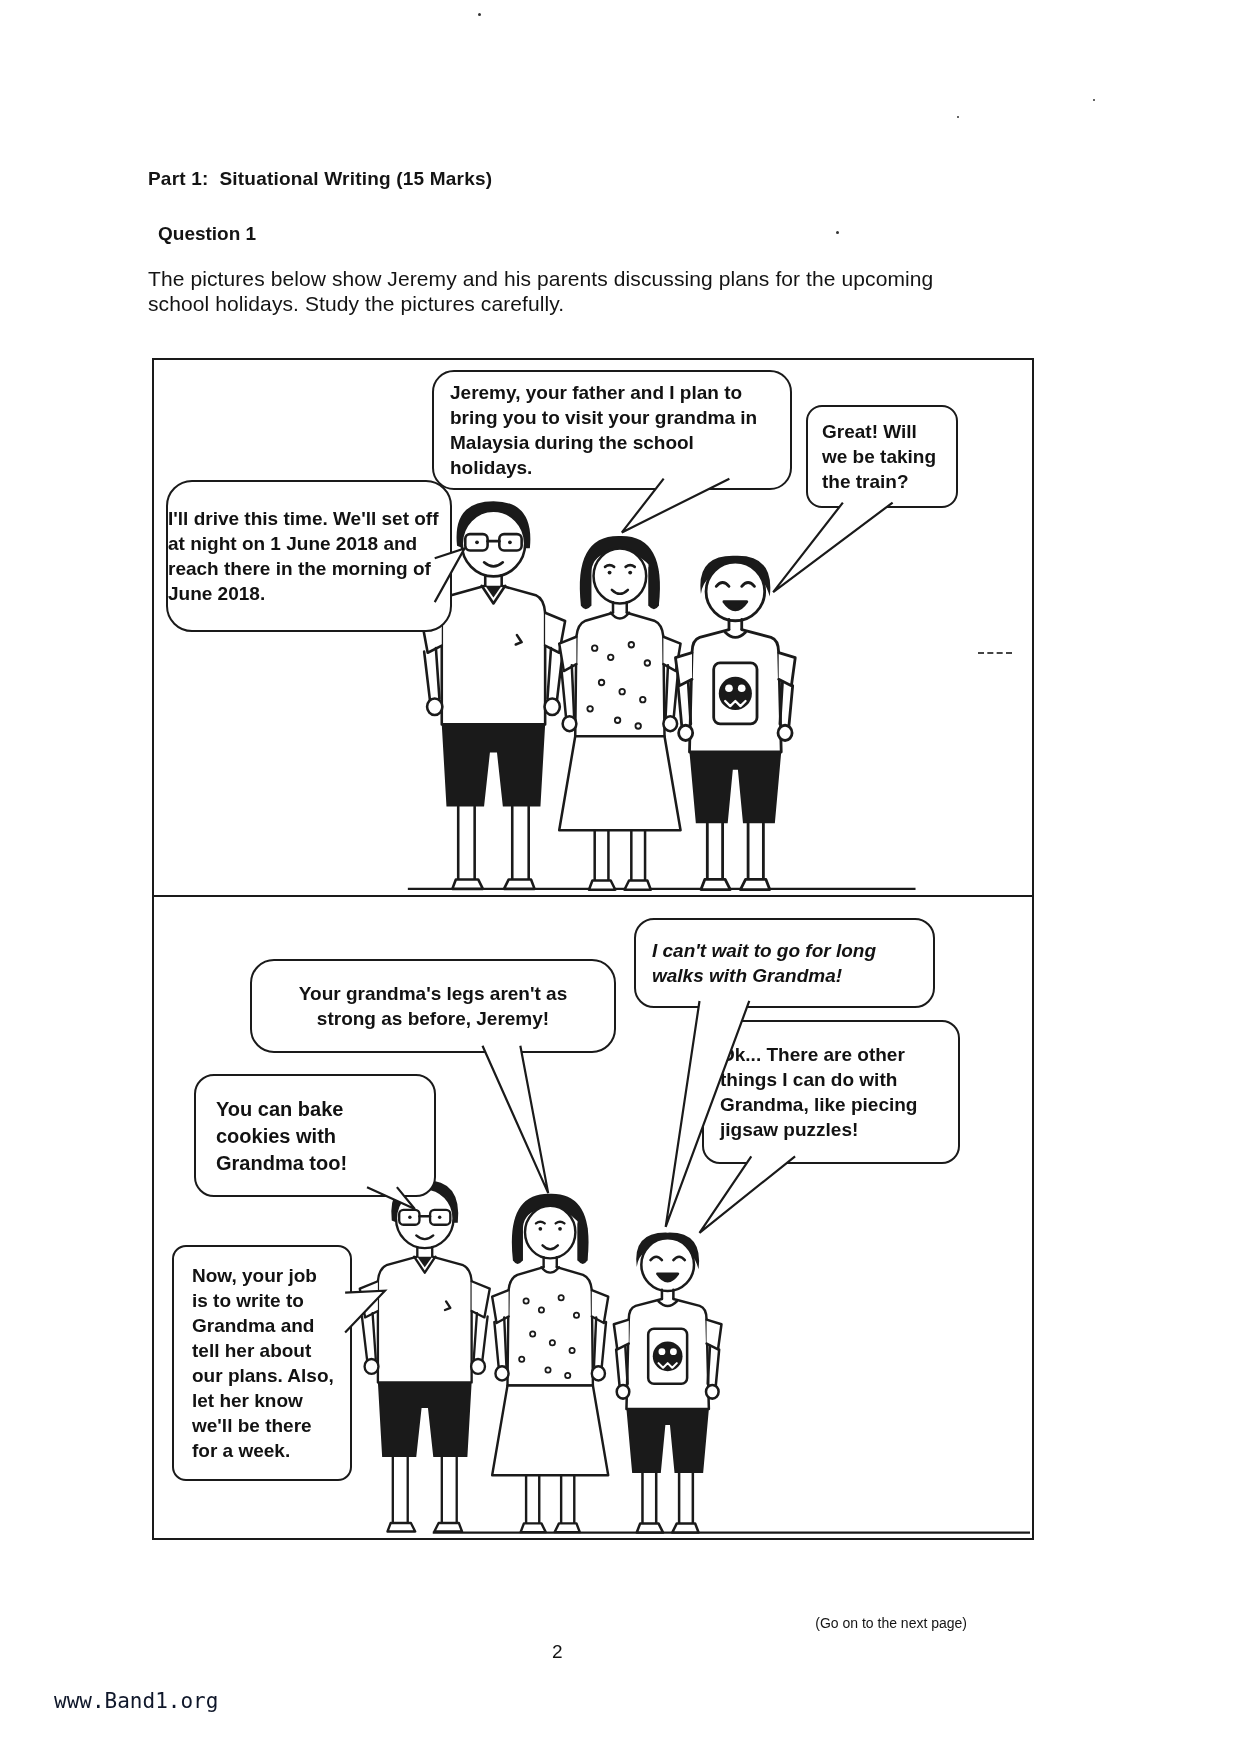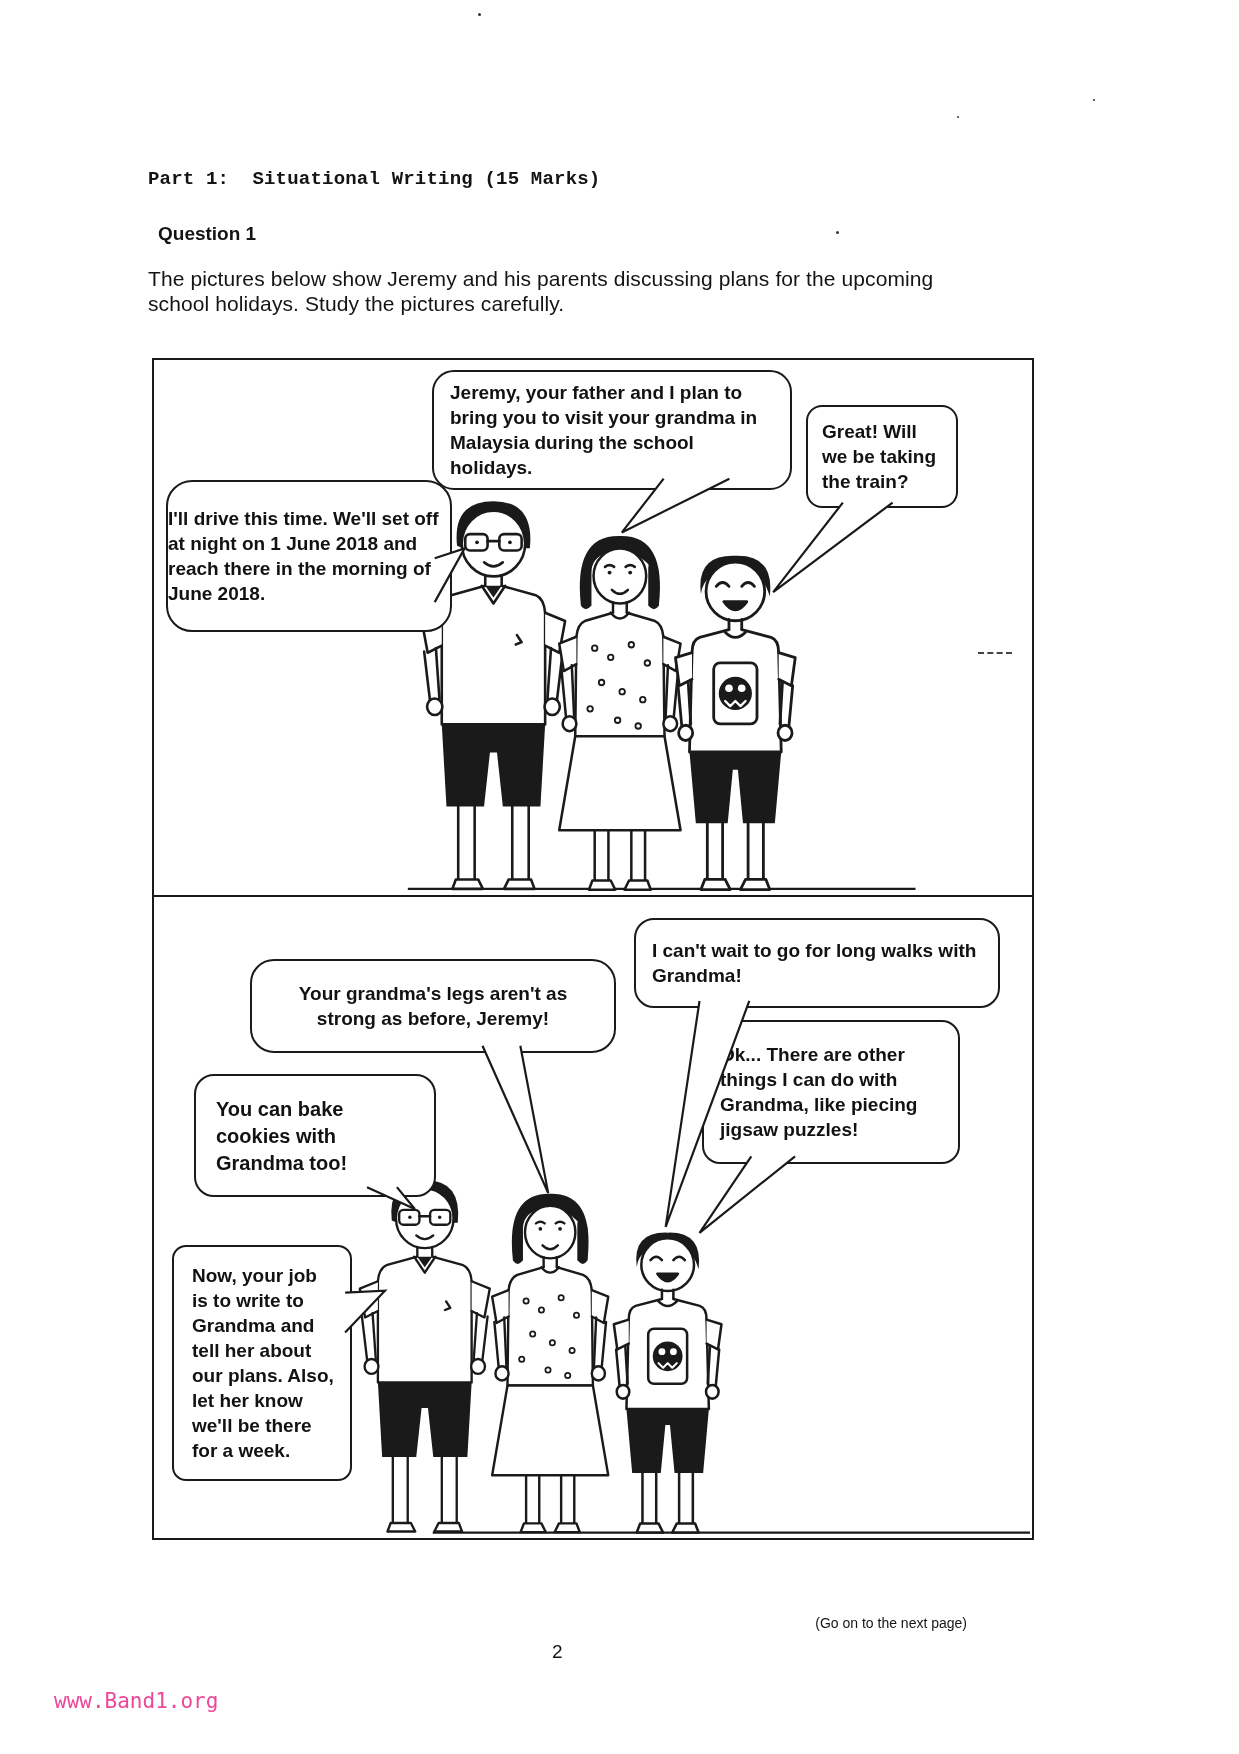--- a/index.html
+++ b/index.html
@@ -1,52 +1,52 @@
 <!DOCTYPE html>
 <html><head>
 <meta charset="utf-8">
 <style>
   html,body{margin:0;padding:0;background:#ffffff;}
   .page{position:relative;width:1239px;height:1754px;background:#fff;
         font-family:"Liberation Sans",sans-serif;color:#141414;overflow:hidden;}
 
   .part-title{position:absolute;left:148px;top:168px;font-size:19px;font-weight:bold;
-              white-space:pre-wrap;letter-spacing:.2px;font-family:Liberation Mono, monospace;}
+              white-space:pre-wrap;letter-spacing:.2px;}
   .question-label{position:absolute;left:158px;top:223px;font-size:19px;font-weight:bold;}
   .instructions{position:absolute;left:148px;top:266px;width:800px;font-size:21px;
                 line-height:25px;letter-spacing:.1px;}
 
   .comic{position:absolute;left:152px;top:358px;width:882px;height:1182px;
          border:2px solid #1a1a1a;box-sizing:border-box;background:#fff;}
   .panel{position:absolute;left:0;width:100%;}
   .panel-1{top:0;height:535px;border-bottom:2px solid #1a1a1a;box-sizing:content-box;}
   .panel-2{top:537px;height:641px;}
   .figures,.tails{position:absolute;left:0;top:0;width:100%;height:100%;}
   .figures{z-index:1;}
   .tails{z-index:3;pointer-events:none;}
 
   .bubble{position:absolute;background:#fff;border:2px solid #1a1a1a;z-index:2;
           box-sizing:border-box;font-weight:bold;font-size:19px;line-height:25px;color:#121212;}
   
   .b-mother-plan {left:278px;top:10px;width:360px;padding:8px 16px;border-radius:22px;}
   .b-jeremy-train{left:652px;top:45px;width:152px;padding:12px 10px 12px 14px;border-radius:16px;}
   .b-father-drive{left:12px;top:120px;width:286px;padding:24px 0;border-radius:26px;}
   
-  .b-jeremy-walks {left:480px;top:21px;width:366px;padding:18px 16px;border-radius:20px;}
+  .b-jeremy-walks {left:480px;top:21px;width:301px;padding:18px 16px;border-radius:20px;font-style:italic;}
   .b-mother-legs  {left:96px;top:62px;width:366px;padding:20px 14px;border-radius:24px;text-align:center;}
   .b-mother-legs span{display:inline-block;max-width:292px;}
   .b-jeremy-jigsaw{left:548px;top:123px;width:258px;padding:20px 12px 20px 16px;border-radius:18px;}
   .b-father-cookies{left:40px;top:177px;width:242px;padding:20px 66px 18px 20px;border-radius:20px;
                     font-size:20px;line-height:27px;}
   .b-father-task {left:18px;top:348px;width:180px;padding:16px 12px 16px 18px;border-radius:14px;}
 
   .footer-note{position:absolute;right:272px;top:1615px;font-size:14px;}
   .page-number{position:absolute;left:552px;top:1641px;font-size:19px;}
   .watermark{position:absolute;left:54px;top:1689px;font-size:21px;
-             font-family:"DejaVu Sans Mono",monospace;color:#ec4899;}
+             font-family:"DejaVu Sans Mono",monospace;color:#0f172a;}
 
   .speck{position:absolute;background:#333;border-radius:50%;}
   .dash-artifact{position:absolute;left:978px;top:652px;width:34px;height:0;
                  border-top:2px dashed #444;z-index:5;}
 </style>
 </head>
 <body>
 
 <svg width="0" height="0" style="position:absolute" aria-hidden="true">
   <defs>

